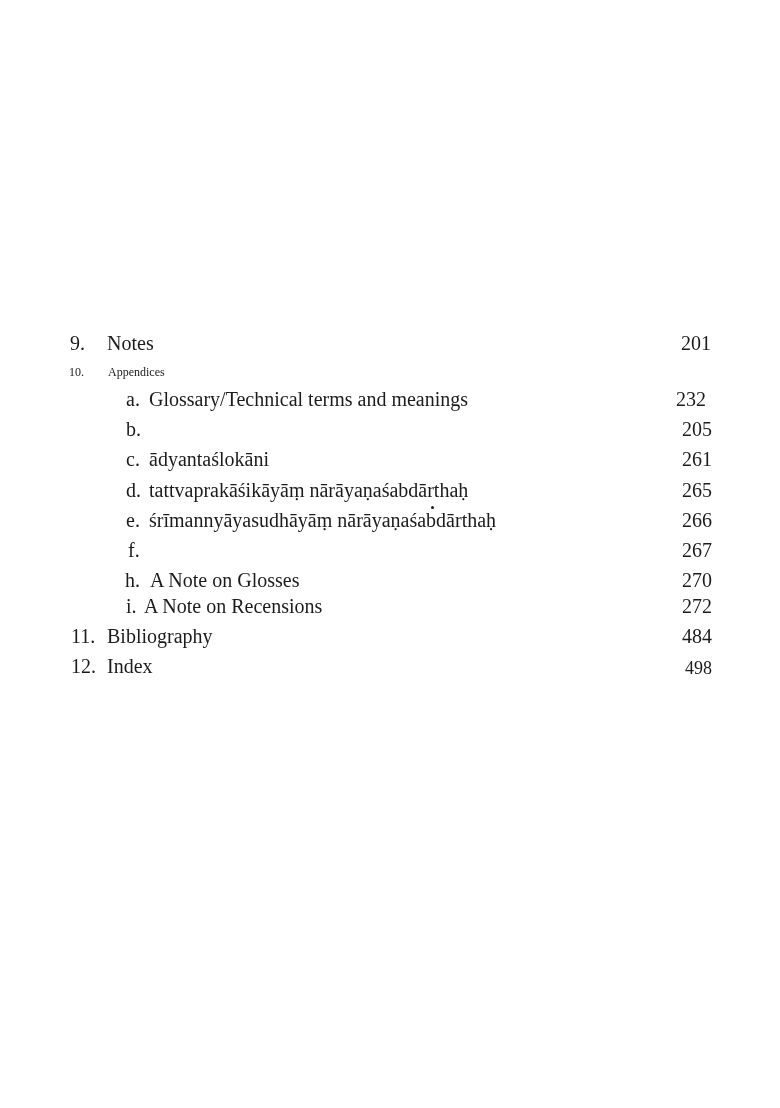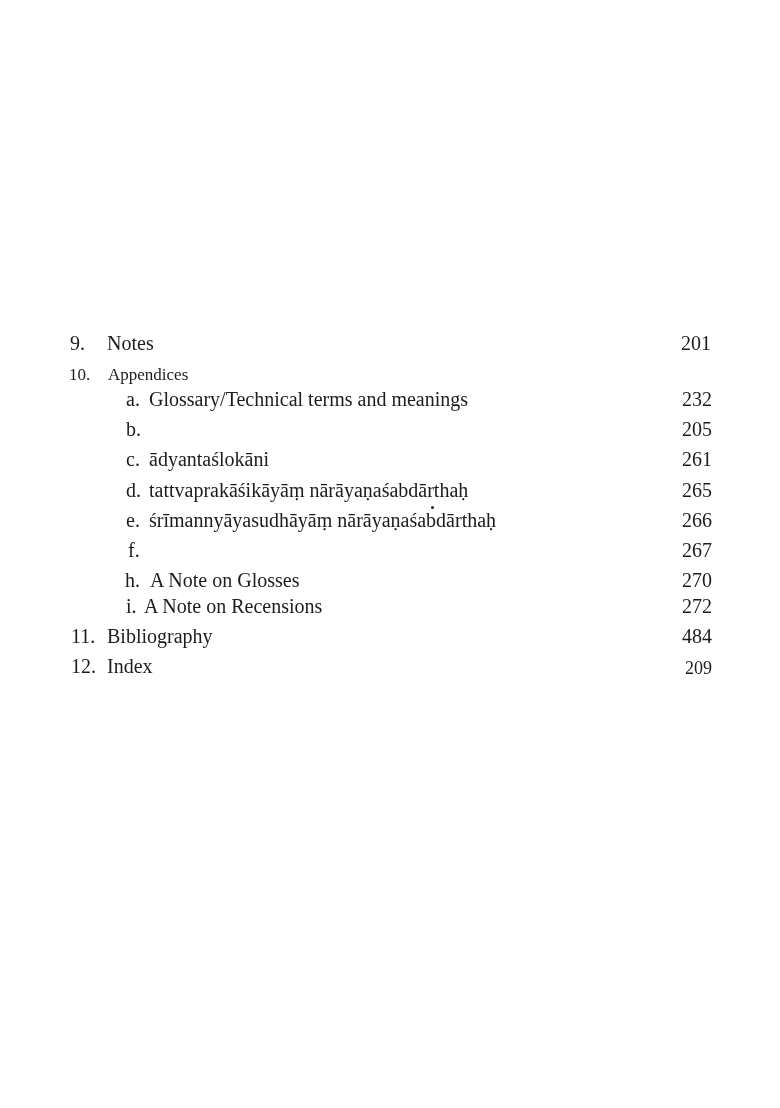--- a/index.html
+++ b/index.html
@@ -35,21 +35,21 @@
     .label {
       position: absolute;
       white-space: nowrap;
     }
     .page {
       position: absolute;
       white-space: nowrap;
       text-align: right;
     }
     .main { font-size: 20px; }
-    .main-small { font-size: 17px; }
+    .main-small { font-size: 12px; }
     .sub { font-size: 20px; }
     .dot-artifact {
       position: absolute;
       left: 431px;
       top: 506px;
       width: 3px;
       height: 3px;
       border-radius: 50%;
       background: #1c1c1c;
     }
@@ -66,21 +66,21 @@
   </div>
 
   <div class="row main-small" style="top:365px;">
     <span class="num" style="left:69px;">10.</span>
     <span class="label" style="left:108px;">Appendices</span>
   </div>
 
   <div class="row sub" style="top:388px;">
     <span class="num" style="left:126px;">a.</span>
     <span class="label" style="left:149px;">Glossary/Technical terms and meanings</span>
-    <span class="page" style="right:68px;">232</span>
+    <span class="page" style="right:74px;">232</span>
   </div>
 
   <div class="row sub" style="top:418px;">
     <span class="num" style="left:126px;">b.</span>
     <span class="page" style="right:68px;">205</span>
   </div>
 
   <div class="row sub" style="top:448px;">
     <span class="num" style="left:126px;">c.</span>
     <span class="label" style="left:149px;">ādyantaślokāni</span>
@@ -119,16 +119,16 @@
 
   <div class="row main" style="top:625px;">
     <span class="num" style="left:71px;">11.</span>
     <span class="label" style="left:107px;">Bibliography</span>
     <span class="page" style="right:68px;">484</span>
   </div>
 
   <div class="row main" style="top:655px;">
     <span class="num" style="left:71px;">12.</span>
     <span class="label" style="left:107px;">Index</span>
-    <span class="page" style="right:68px; font-size:18px; top:3px;">209</span>
+    <span class="page" style="right:68px; font-size:18px; top:3px;">498</span>
   </div>
 
 </div>
 
 </body></html>

